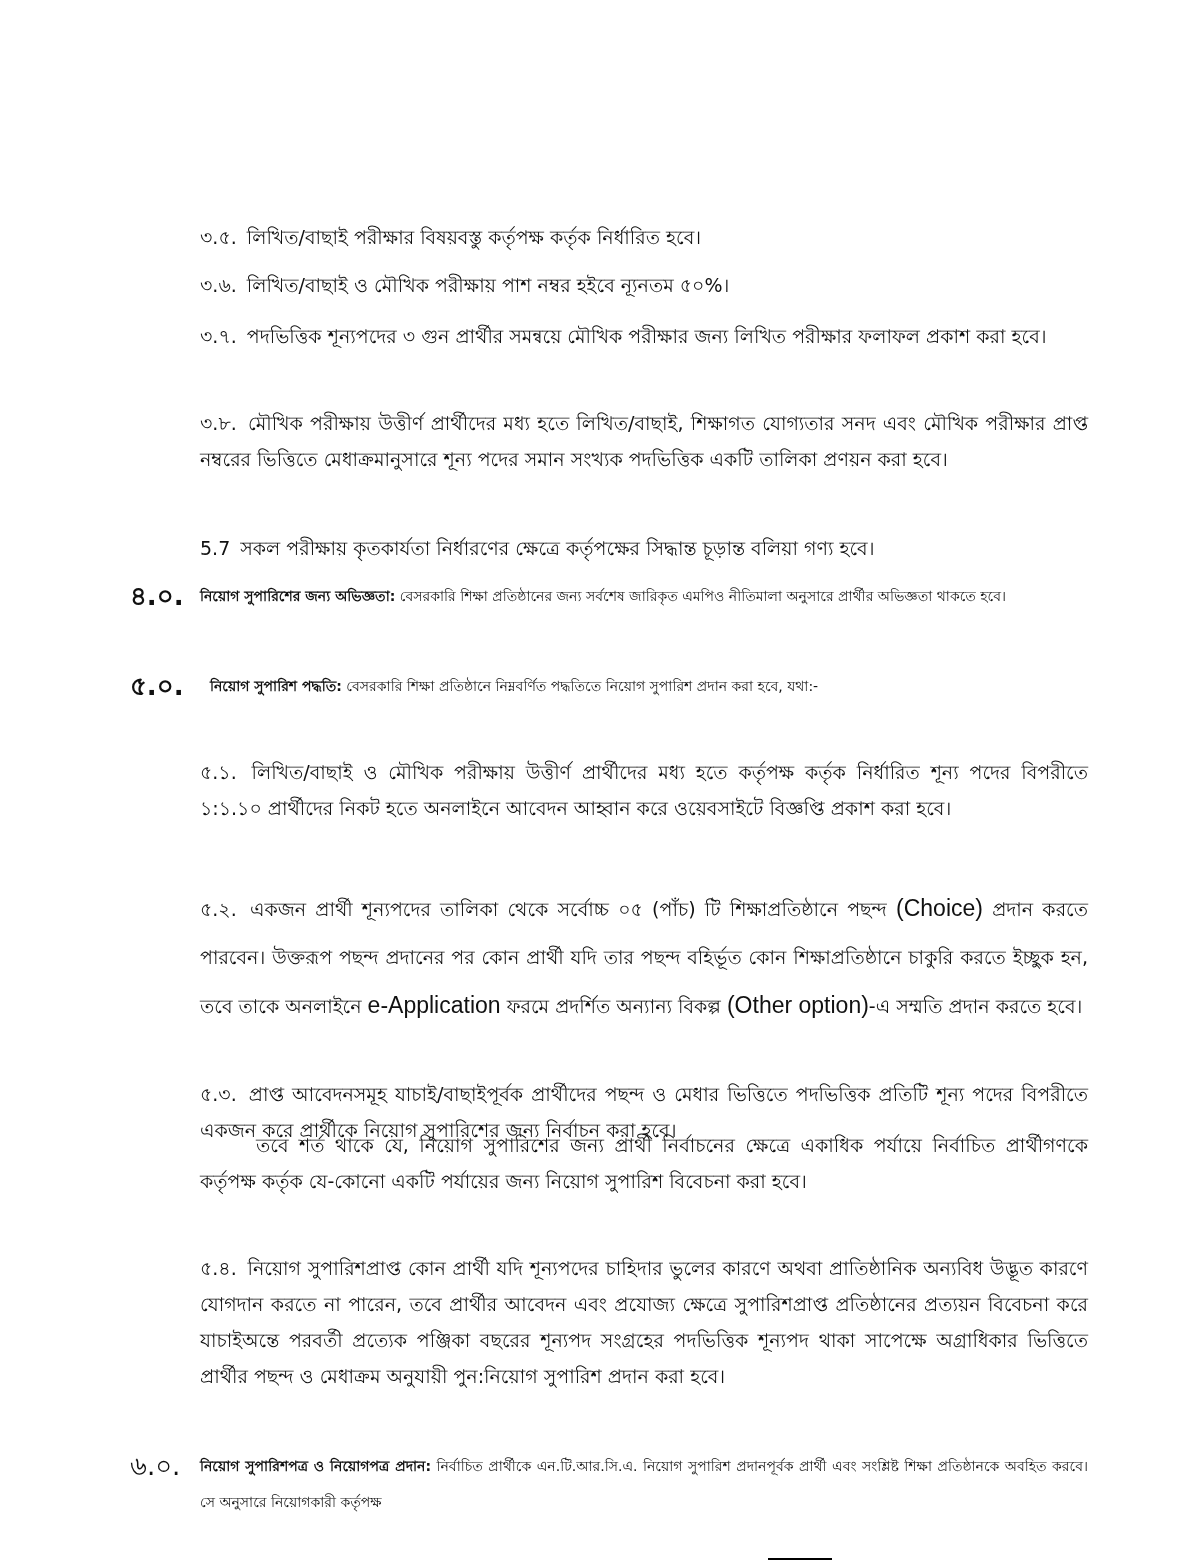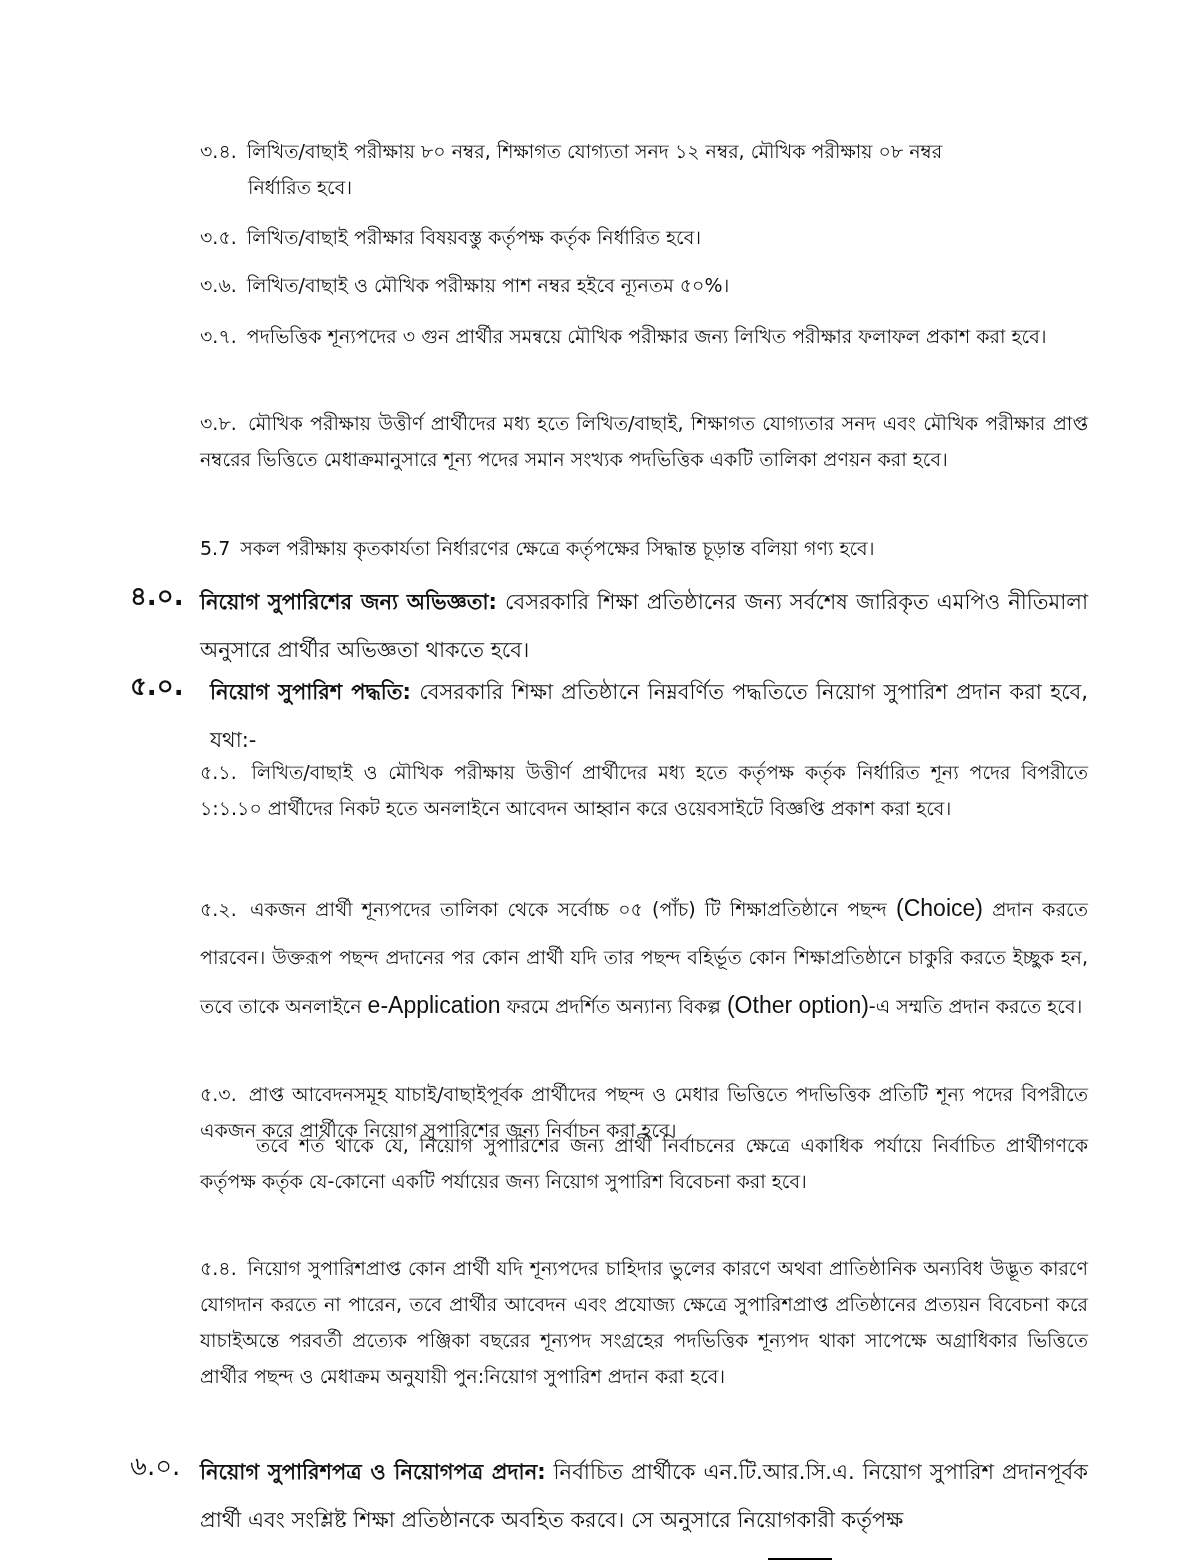--- a/index.html
+++ b/index.html
@@ -13,40 +13,35 @@
     position: absolute; left: 200px; width: 888px;
     font-size: 19px; line-height: 36px; text-align: justify;
     text-align-last: left;
   }
   .sub .num { margin-right: 4px; }
   .sec-num {
     position: absolute; left: 130px; font-size: 26px; font-weight: bold; line-height: 36px;
   }
   .sec {
     position: absolute; left: 200px; width: 888px;
-    font-size: 21px; line-height: 48px; text-align: justify; text-align-last: left;
+    font-size: 14px; line-height: 36px; text-align: justify; text-align-last: left;
   }
   .sec .title { font-weight: bold; }
   .latin { font-family: "Liberation Sans", sans-serif; font-size: 23px; }
   .indent-first { text-indent: 56px; }
   .hang-in { padding-left: 48px; display:block; }
   .footer-rule {
     position: absolute; left: 768px; top: 1558px; width: 64px; height: 2px; background: #000;
   }
 </style>
 </head>
 <body>
 
 <div class="page">
 
-  <div class="sub" style="top:133px;">
-    <span class="num">৩.৪.</span>
-    <span>লিখিত/বাছাই পরীক্ষায় ৮০ নম্বর, শিক্ষাগত যোগ্যতা সনদ ১২ নম্বর, মৌখিক পরীক্ষায় ০৮ নম্বর</span>
-    <span class="hang-in">নির্ধারিত হবে।</span>
-  </div>
 
   <div class="sub" style="top:219px;">
     <span class="num">৩.৫.</span>
     <span>লিখিত/বাছাই পরীক্ষার বিষয়বস্তু কর্তৃপক্ষ কর্তৃক নির্ধারিত হবে।</span>
   </div>
 
   <div class="sub" style="top:267px;">
     <span class="num">৩.৬.</span>
     <span>লিখিত/বাছাই ও মৌখিক পরীক্ষায় পাশ নম্বর হইবে ন্যূনতম ৫০%।</span>
   </div>

